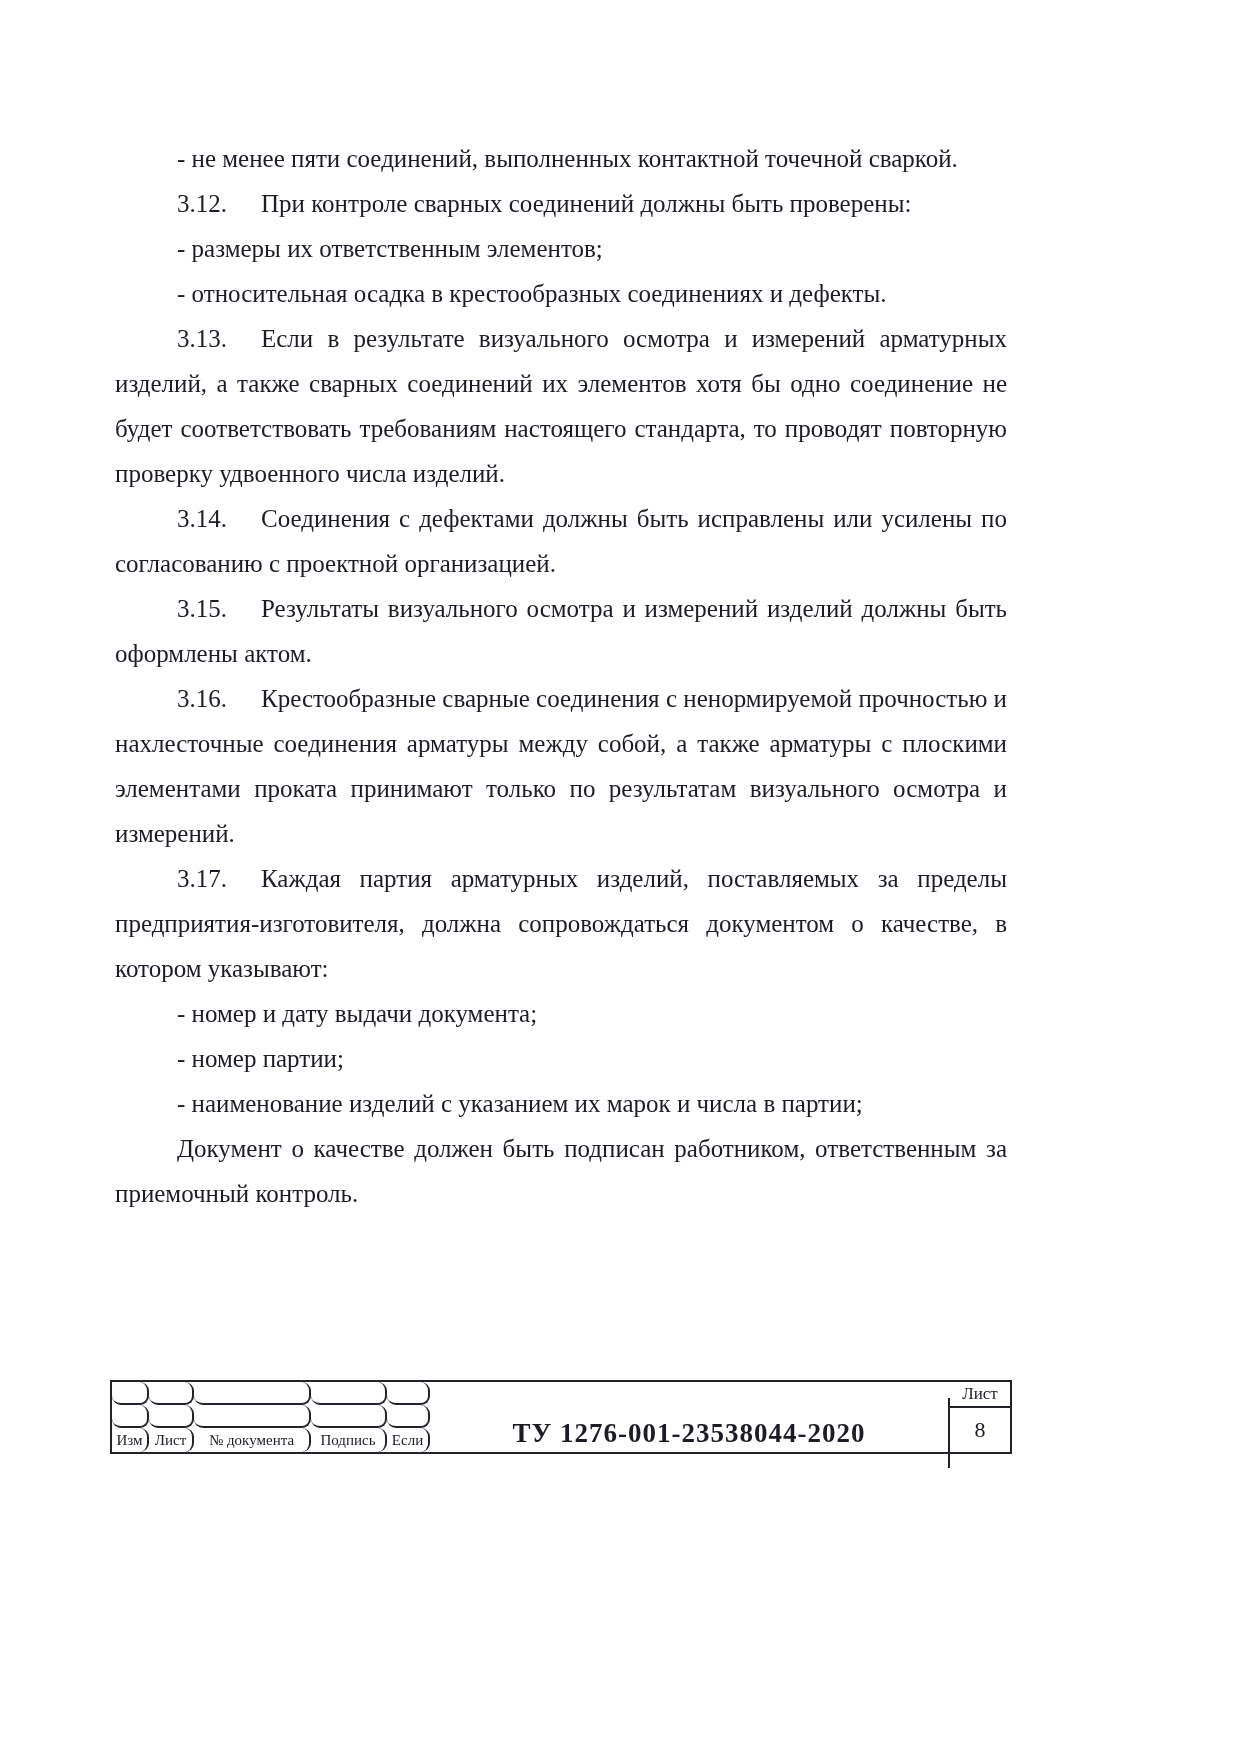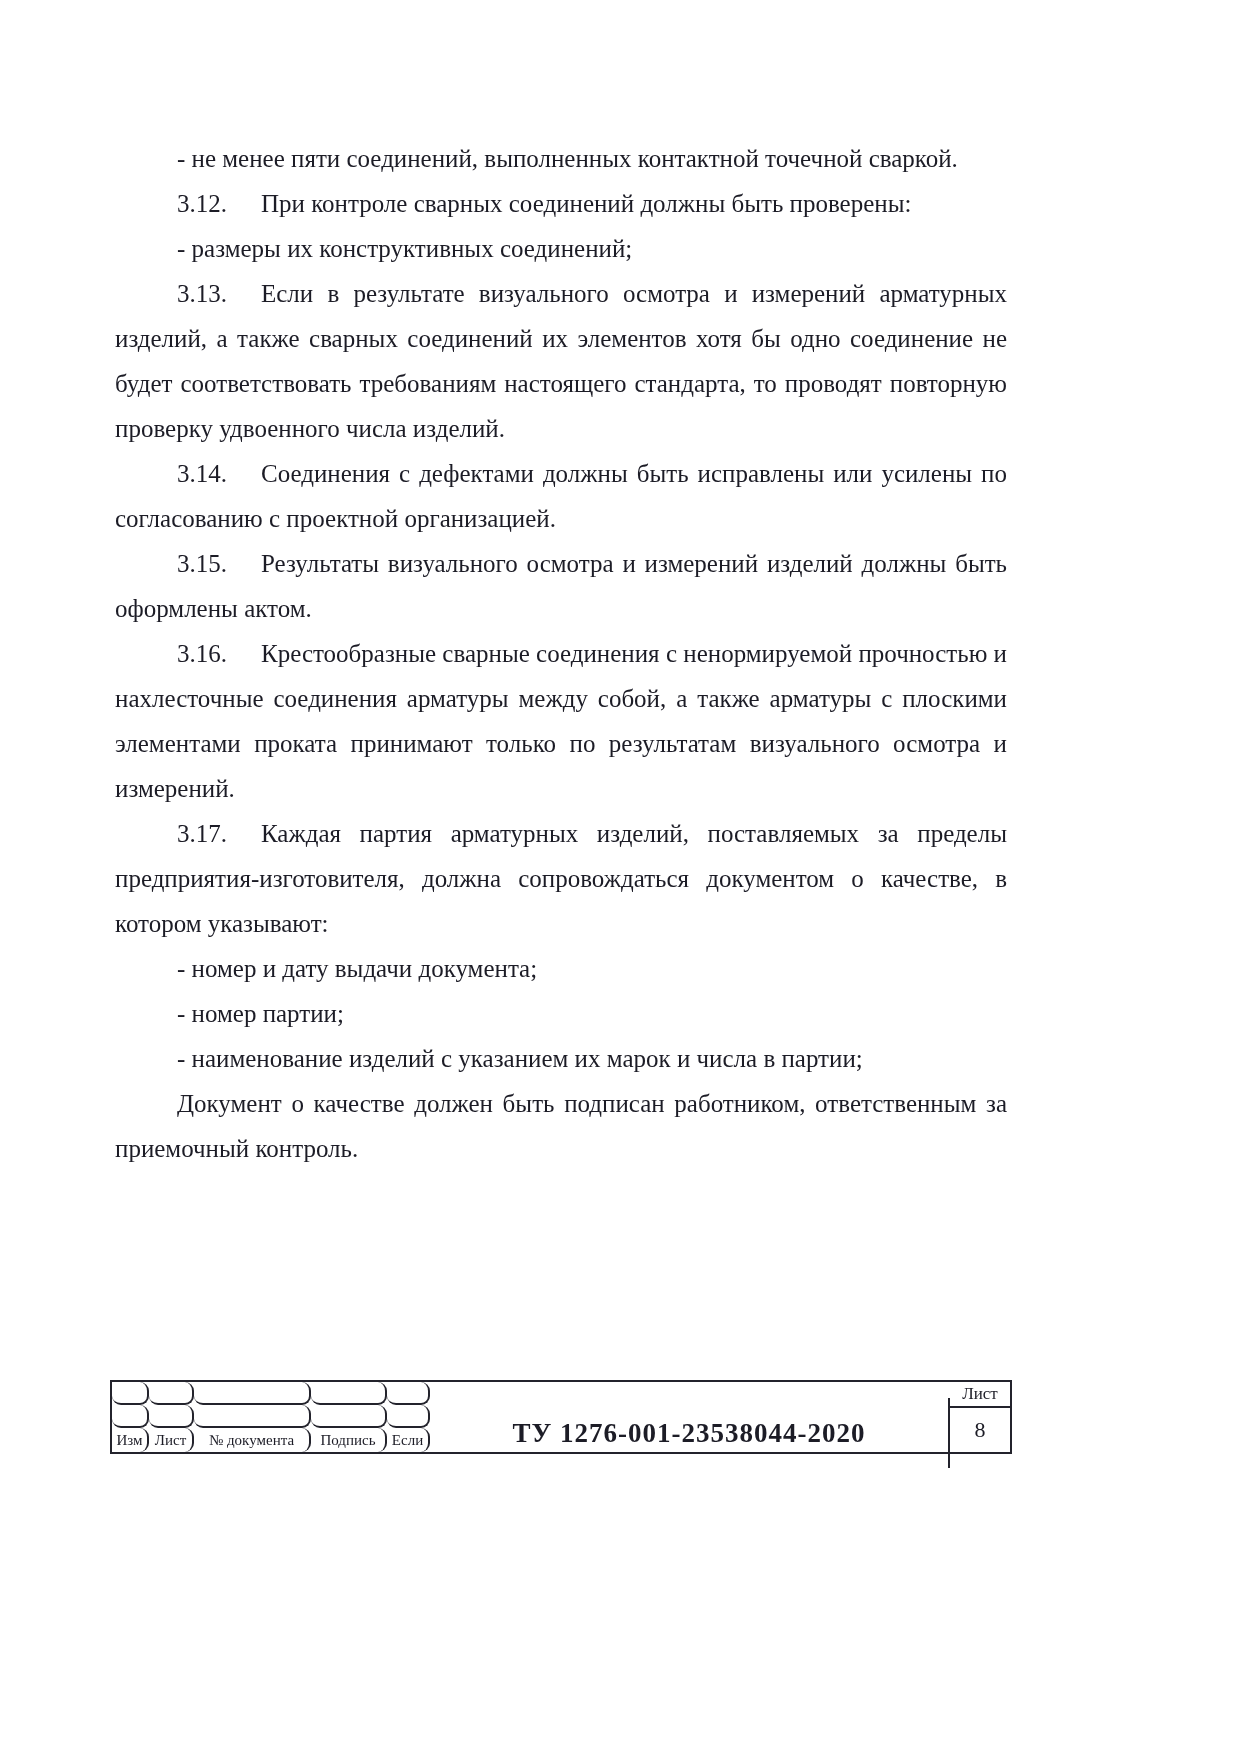--- a/index.html
+++ b/index.html
@@ -101,21 +101,22 @@
 </head>
 <body>
 
 <div class="page">
 
   <div class="text-body">
     <p class="para">- не менее пяти соединений, выполненных контактной точечной сваркой.</p>
 
     <p class="para"><span class="pnum">3.12.</span><span>При контроле сварных соединений должны быть проверены:</span></p>
 
-    <p class="para">- размеры их конструктивных соединений;</p>
+    <p class="para">- размеры их ответственным элементов;</p>
+    <p class="para">- относительная осадка в крестообразных соединениях и дефекты.</p>
 
     <p class="para"><span class="pnum">3.13.</span><span>Если в результате визуального осмотра и измерений арматурных изделий, а также сварных соединений их элементов хотя бы одно соединение не будет соответствовать требованиям настоящего стандарта, то проводят повторную проверку удвоенного числа изделий.</span></p>
 
     <p class="para"><span class="pnum">3.14.</span><span>Соединения с дефектами должны быть исправлены или усилены по согласованию с проектной организацией.</span></p>
 
     <p class="para"><span class="pnum">3.15.</span><span>Результаты визуального осмотра и измерений изделий должны быть оформлены актом.</span></p>
 
     <p class="para"><span class="pnum">3.16.</span><span>Крестообразные сварные соединения с ненормируемой прочностью и нахлесточные соединения арматуры между собой, а также арматуры с плоскими элементами проката принимают только по результатам визуального осмотра и измерений.</span></p>
 
     <p class="para"><span class="pnum">3.17.</span><span>Каждая партия арматурных изделий, поставляемых за пределы предприятия-изготовителя, должна сопровождаться документом о качестве, в котором указывают:</span></p>

